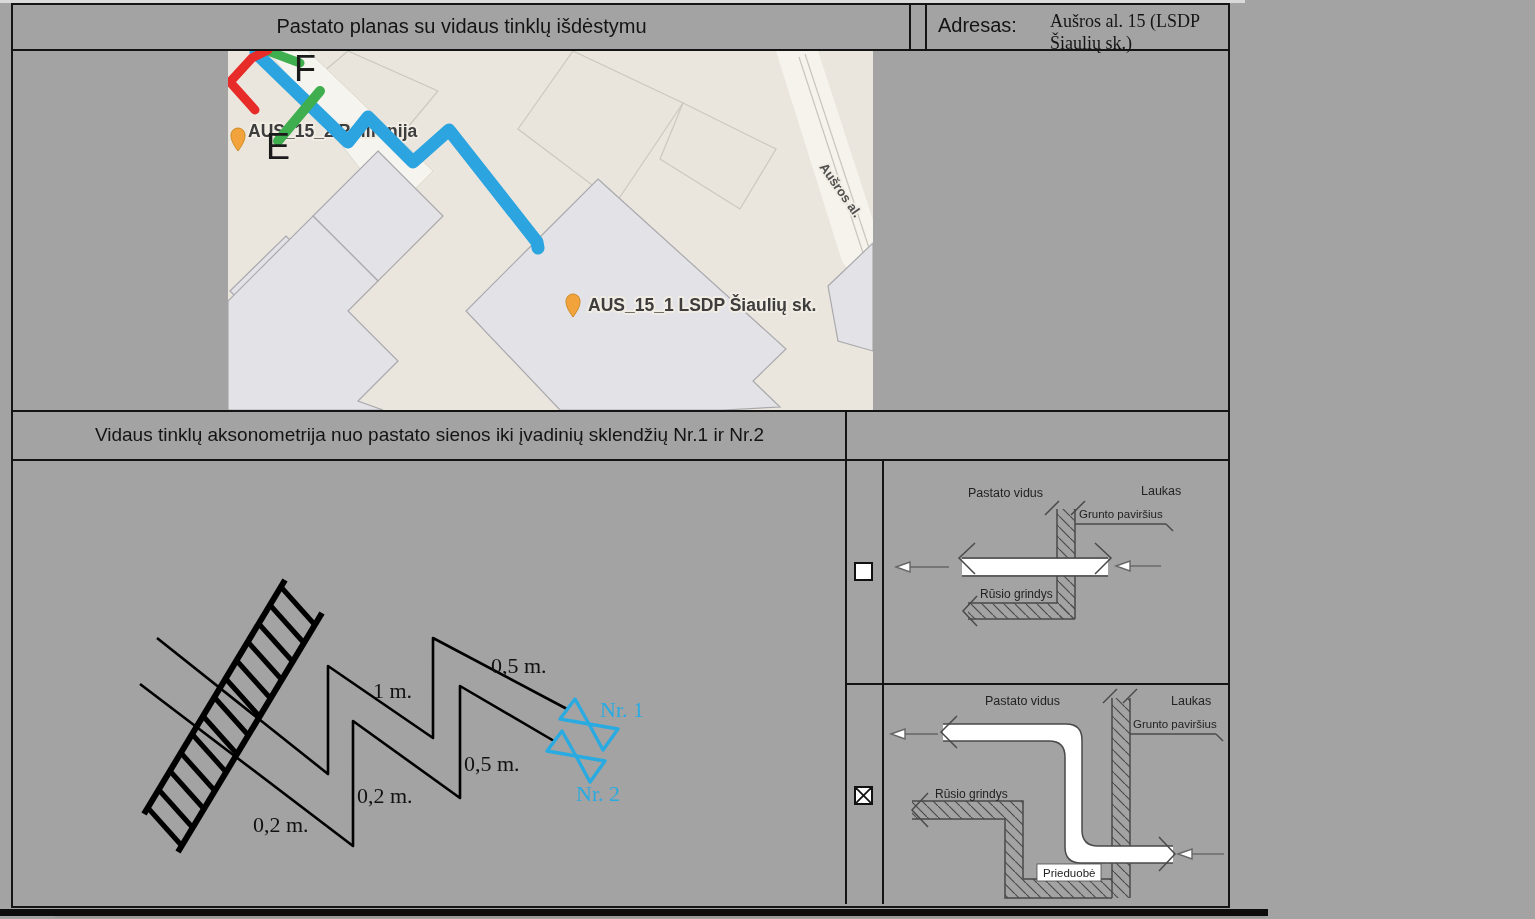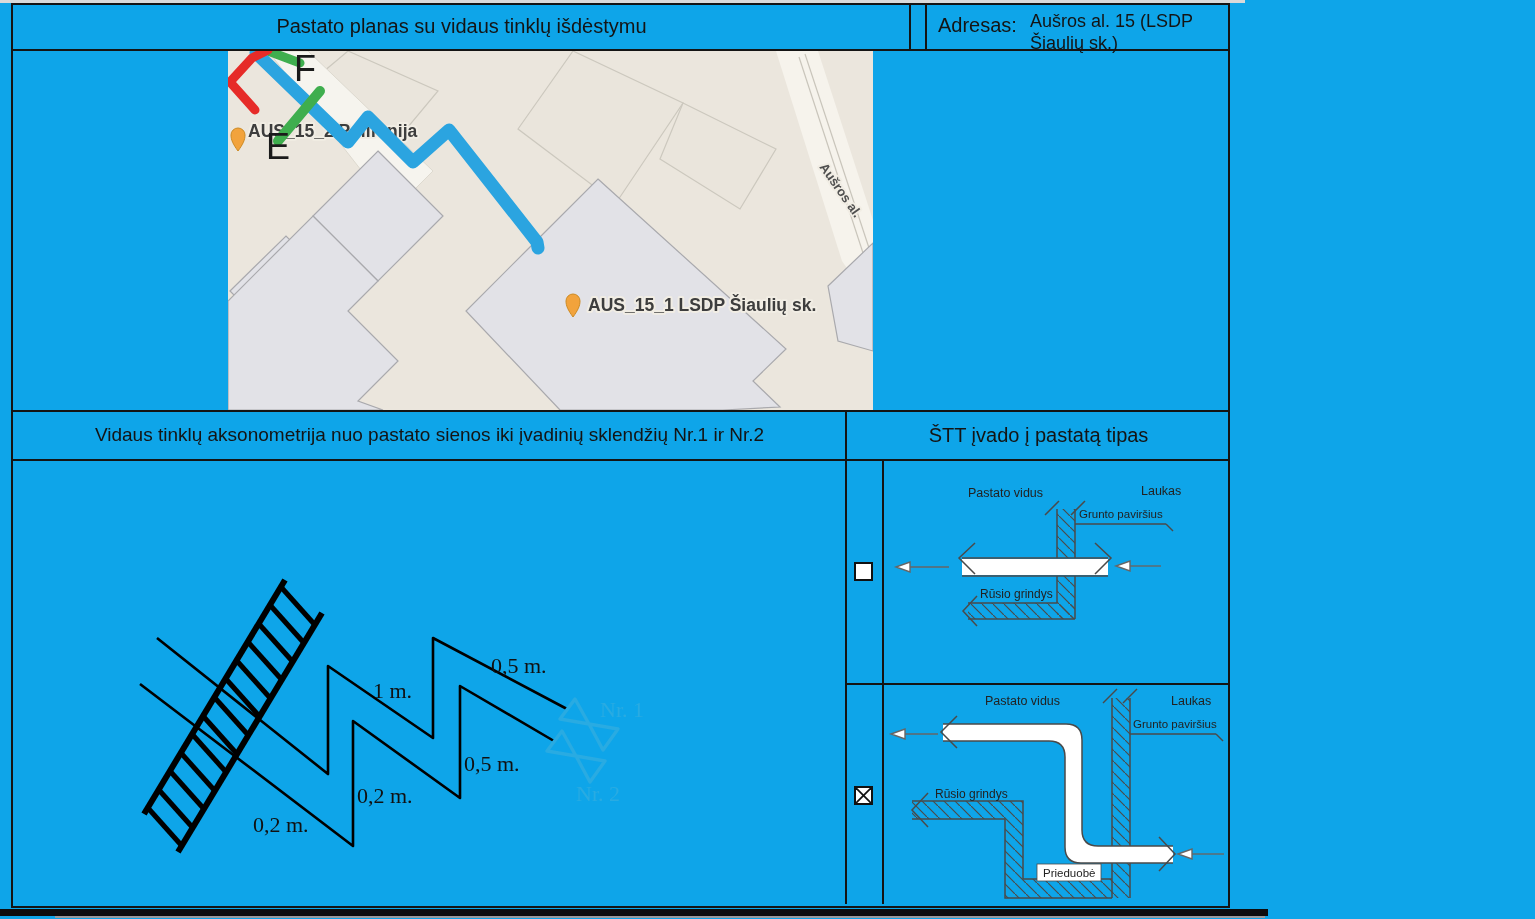--- a/index.html
+++ b/index.html
@@ -1,24 +1,24 @@
 <!DOCTYPE html>
 <html><head>
 <meta charset="utf-8">
 <style>
   html,body{margin:0;padding:0;background:#ffffff;}
-  .page{position:relative;width:1535px;height:919px;background:#0ea5e9;overflow:hidden;
+  .page{position:relative;width:1535px;height:919px;background:#a3a3a3;overflow:hidden;
         font-family:"Liberation Sans",sans-serif;color:#141414;}
   .abs{position:absolute;}
   .line{position:absolute;background:#141414;}
   .frame{position:absolute;border:2px solid #141414;}
   .title{font-size:20px;display:flex;align-items:center;justify-content:center;text-align:center;}
   .subhead{font-size:19px;display:flex;align-items:center;justify-content:center;text-align:right;}
   .addr-label{font-size:20px;}
-  .addr-value{font-family:Liberation Sans, sans-serif;font-size:18px;line-height:22px;}
+  .addr-value{font-family:Liberation Serif, serif;font-size:18px;line-height:22px;margin-left:20px;}
   .chk{position:absolute;width:19px;height:19px;border:2px solid #111;background:#fff;box-sizing:border-box;}
   .halo{paint-order:stroke;stroke:#f1ede4;stroke-width:4px;stroke-linejoin:round;}
   svg text{font-family:"Liberation Sans",sans-serif;}
   text.serif{font-family:"Liberation Serif",serif;}
   .topstrip{position:absolute;left:0;top:0;width:1245px;height:3px;background:#dadada;}
   .botbar{position:absolute;left:0;top:909px;width:1268px;height:7px;background:#0d0d0d;}
   .botbar2{position:absolute;left:55px;top:916px;width:1210px;height:2px;background:#9a9a9a;}
 </style>
 </head>
 <body>
@@ -84,21 +84,20 @@
 
     <path fill="#f2a33c" stroke="#cd8a22" stroke-width="1" d="M10,100 C5,93 3,89 3,84 a7,7 0 1 1 14,0 c0,5 -2,9 -7,16 Z"></path>
     <path fill="#f2a33c" stroke="#cd8a22" stroke-width="1" d="M345,266 C340,259 338,255 338,250 a7,7 0 1 1 14,0 c0,5 -2,9 -7,16 Z"></path>
 
     <text class="halo" x="360" y="260" font-size="17.5" font-weight="bold" fill="#3d3d3d">AUS_15_1 LSDP Šiaulių sk.</text>
 
     <text class="halo" transform="translate(591,116) rotate(55)" font-size="13" font-weight="bold" fill="#4f4f4f">Aušros al.</text>
   </svg>
 
   <div class="abs subhead" style="left:14px;top:411px;width:831px;height:48px;">Vidaus tinklų aksonometrija nuo pastato sienos iki įvadinių sklendžių Nr.1 ir Nr.2</div>
-  <div class="abs subhead" style="left:847px;top:411px;width:383px;height:48px;font-size:20px;">ŠTT įvado į pastatą tipas</div>
 
   <svg class="abs" style="left:13px;top:461px;" width="833" height="446" viewBox="0 0 833 446">
 
     <g fill="none" stroke="#000" stroke-width="2.6" stroke-linejoin="round">
       <path d="M144,177 L315,313 L315,205 L420,277 L420,177 L554,248"></path>
       <path d="M127,223 L340,385 L340,260 L447,337 L447,225 L541,280"></path>
     </g>
 
     <g stroke="#000" stroke-width="6">
       <line x1="131" y1="353" x2="272" y2="119"></line>

